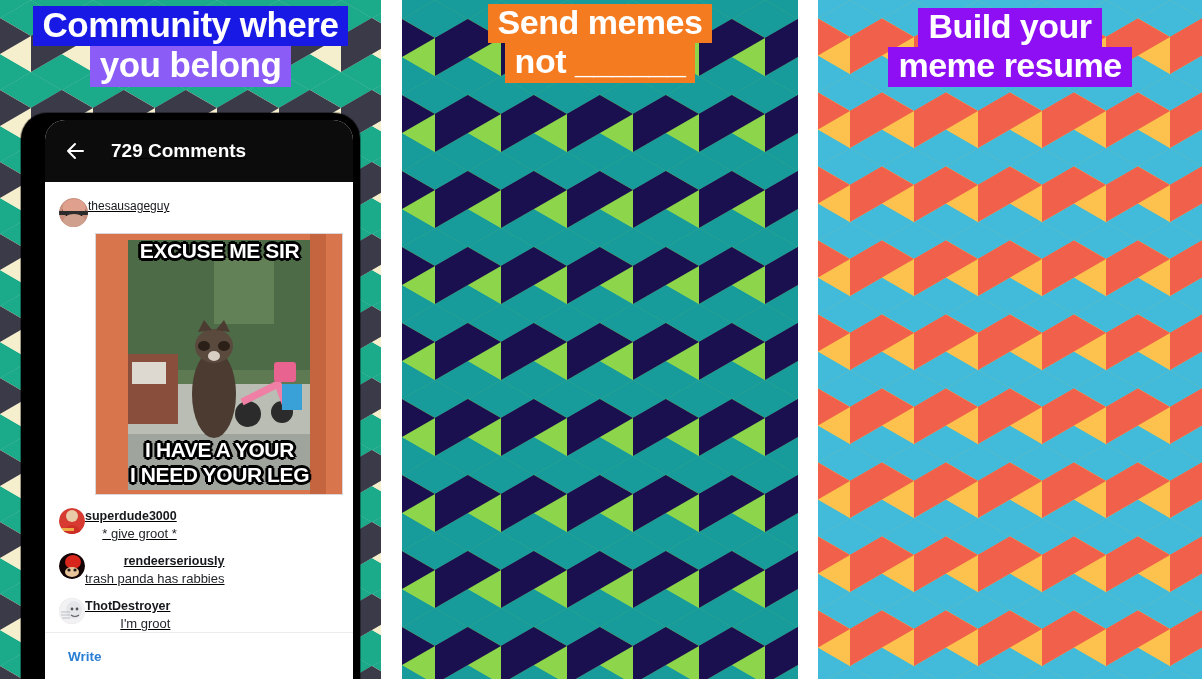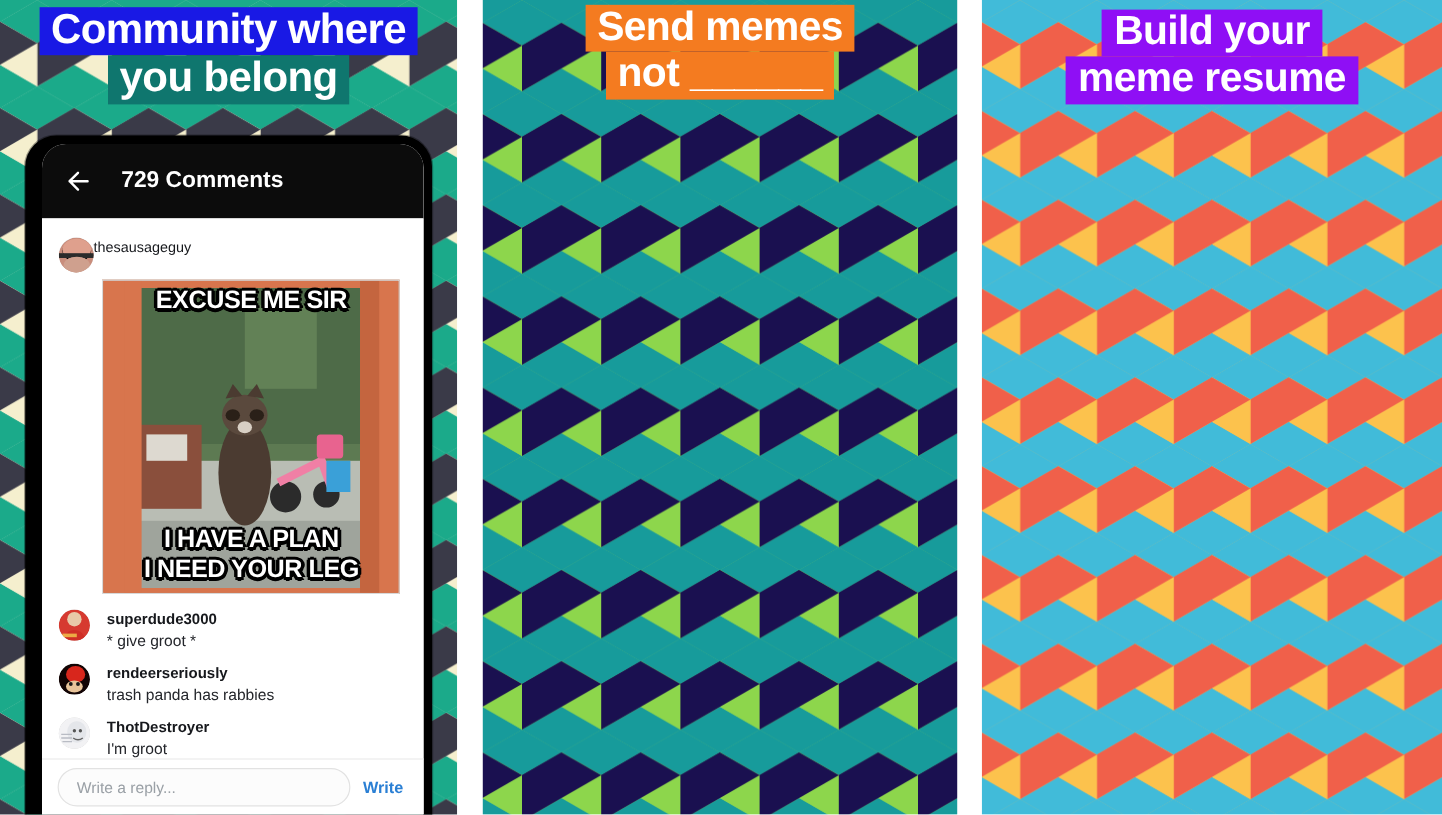--- a/index.html
+++ b/index.html
@@ -21,22 +21,22 @@
     z-index:6; line-height:1.04; padding:0 6px; }
   .headline .ln { display:inline-block; color:#fff; font-weight:bold;
     letter-spacing:-0.5px; padding:1px 10px 3px; }
 
   #panel-1 .headline { font-size:35px; }
   #panel-2 .headline { font-size:34px; top:4px; }
   #panel-3 .headline { font-size:34px; top:8px; }
 
   
   .phone { position:absolute; border-radius:26px 26px 0 0;
-    background:#000; padding:7px 7px 0 14px; overflow:hidden; z-index:4;
-    box-shadow:0 0 0 1px rgba(0,0,0,.35); }
+    background:#000; padding:7px 7px 0 24px; overflow:hidden; z-index:4;
+    box-shadow:0 0 0 1px rgba(0,0,0,.35);text-decoration:underline; }
   #phone-1 { left:21px; top:113px; width:339px; height:566px; }
 
   .screen { width:100%; height:100%; background:#fff; border-radius:20px 20px 0 0;
     overflow:hidden; position:relative; }
 
   
   .cm-header { height:62px; background:#0c0c0c; display:flex; align-items:center;
     padding:0 18px; gap:24px; }
   .back-arrow { width:24px; height:24px; flex:none; }
   .cm-title { color:#fff; font-size:19px; font-weight:bold; }
@@ -57,21 +57,21 @@
     overflow:hidden; background:#c4704a; border:1px solid #d8d8d8; }
   .meme-cap { position:absolute; left:1px; right:0; text-align:center; color:#fff;
     font-weight:bold; font-size:21px; letter-spacing:-0.4px;
     text-shadow:-2px -2px 0 #000, 2px -2px 0 #000, -2px 2px 0 #000, 2px 2px 0 #000,
                  0 3px 0 #000, 0 -3px 0 #000, 3px 0 0 #000, -3px 0 0 #000; }
   .meme-cap.top { top:5px; }
   .meme-cap.b1 { bottom:32px; }
   .meme-cap.b2 { bottom:7px; }
 
   .cm-list { margin-top:8px; }
-  .cm-item { display:flex; gap:14px; padding:5px 14px; align-items:flex-start; }
+  .cm-item { display:flex; gap:0; padding:5px 14px; align-items:flex-start;text-align:right; }
 
   .reply-bar { position:absolute; left:0; right:0; bottom:0; height:47px;
     background:#fff; border-top:1px solid #ececec; display:flex; align-items:center;
     padding:0 13px; }
   .reply-box { flex:1; height:32px; border:1px solid #e2e2e2; border-radius:17px;
     display:flex; align-items:center; padding:0 15px; background:#fcfcfc; }
   .reply-box input { border:0; outline:0; flex:1; font-size:13px; background:transparent;
     font-family:"Liberation Sans", sans-serif; color:#333; }
   .reply-box input::placeholder { color:#9aa0a6; }
   .send-btn { color:#2a7fd4; font-size:13.5px; font-weight:bold; margin-left:10px;
@@ -97,21 +97,21 @@
             <polygon points="0,18 31,36 0,54 -31,36" fill="#3A3A48"></polygon>
             <polygon points="62,18 93,36 62,54 31,36" fill="#3A3A48"></polygon>
           </pattern>
         </defs>
         <rect width="381" height="679" fill="url(#cubes1)"></rect>
       </svg>
     </div>
 
     <div class="headline">
       <div class="ln" style="background:#1919E5">Community where</div><br>
-      <div class="ln" style="background:#0f766e">you belong</div>
+      <div class="ln" style="background:#8b5cf6">you belong</div>
     </div>
 
     <div class="phone" id="phone-1">
       <div class="screen">
 
         <div class="cm-header">
           <svg class="back-arrow" viewBox="0 0 24 24">
             <path d="M20 12H5M5 12l7-7M5 12l7 7" fill="none" stroke="#fff" stroke-width="2" stroke-linecap="round" stroke-linejoin="round"></path>
           </svg>
           <div class="cm-title">729 Comments</div>
@@ -155,21 +155,21 @@
                 <circle cx="152" cy="180" r="13" fill="#2b2b2b"></circle>
                 <circle cx="186" cy="178" r="11" fill="#2b2b2b"></circle>
                 <path d="M146 168 L182 150 L190 172" stroke="#f07fa5" stroke-width="7" fill="none"></path>
                 <rect x="178" y="128" width="22" height="20" rx="3" fill="#e8638f"></rect>
                 <rect x="186" y="150" width="20" height="26" fill="#3aa0d8"></rect>
 
                 <rect x="18" y="0" width="14" height="262" fill="#d8754d"></rect>
                 <rect x="214" y="0" width="16" height="262" fill="#c4653f"></rect>
               </svg>
               <div class="meme-cap top">EXCUSE ME SIR</div>
-              <div class="meme-cap b1">I HAVE A PLAN</div>
+              <div class="meme-cap b1">I HAVE A YOUR</div>
               <div class="meme-cap b2">I NEED YOUR LEG</div>
             </div>
           </div>
 
           <div class="cm-list">
 
             <div class="cm-item">
               <div class="ava ava-2">
                 <svg viewBox="0 0 26 26" width="26" height="26">
                   <circle cx="13" cy="13" r="13" fill="#d63a30"></circle>
@@ -212,23 +212,20 @@
                 </svg>
               </div>
               <div>
                 <div class="cm-name">ThotDestroyer</div>
                 <div class="cm-text">I'm groot</div>
               </div>
             </div>
           </div>
 
           <div class="reply-bar">
-            <div class="reply-box">
-              <input type="text" placeholder="Write a reply..." style="">
-            </div>
             <div class="send-btn">Write</div>
           </div>
 
         </div>
       </div>
     </div>
   </div>
 
   <div class="panel" id="panel-3">
     <div class="bg">

